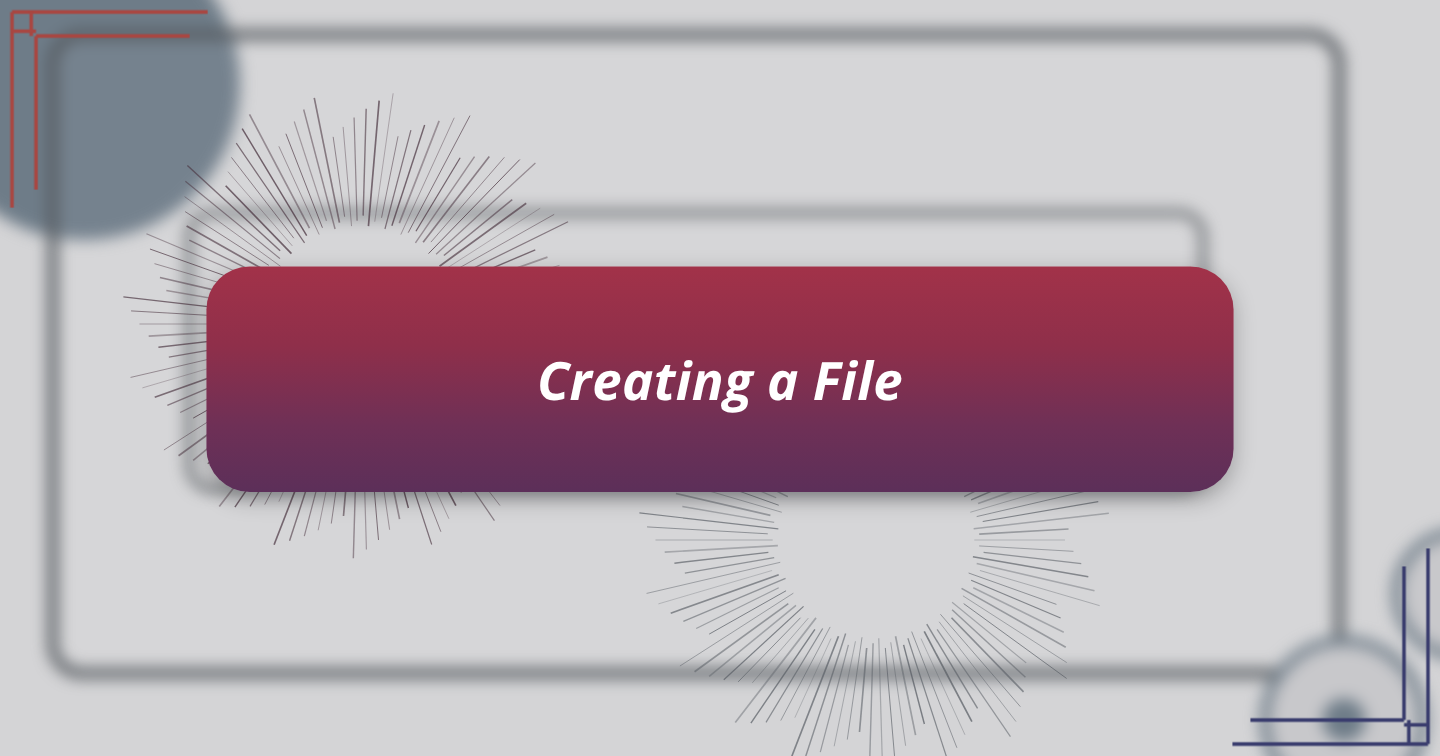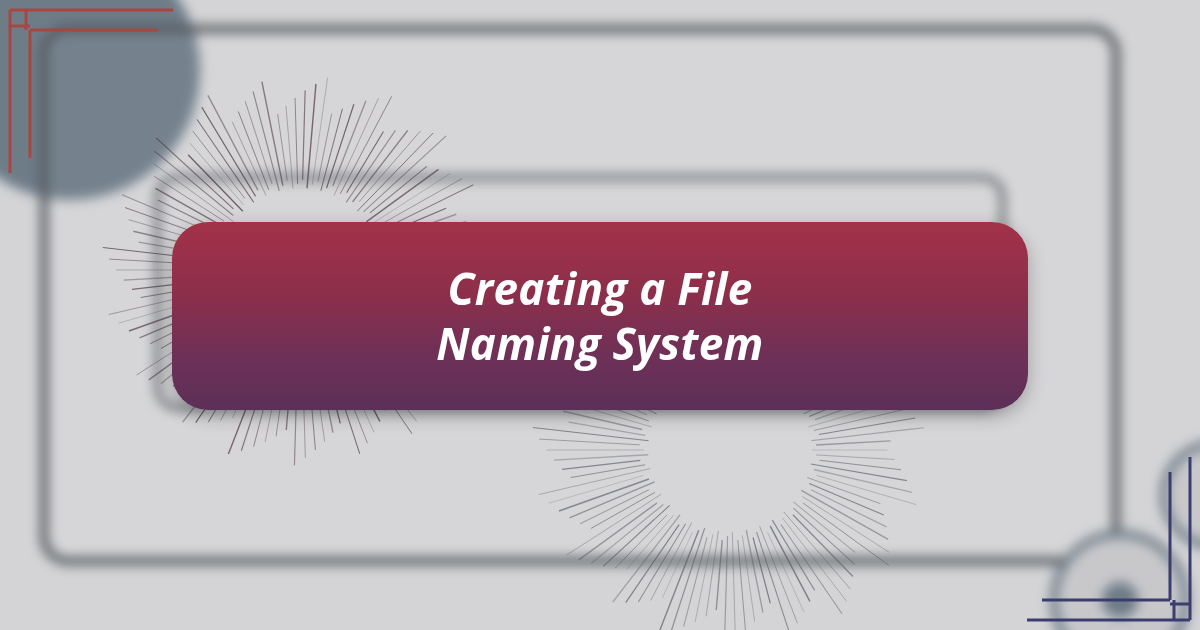--- a/index.html
+++ b/index.html
@@ -389,15 +389,14 @@
       <line x1="148" y1="148" x2="148" y2="20"></line>
       <line x1="152" y1="168" x2="152" y2="148"></line>
       <line x1="168" y1="152" x2="148" y2="152"></line>
     </g>
   </svg>
 </div>
 
 <div class="banner">
   <h1 class="banner-title">
     <span>Creating a File</span><br>
-    <span>Naming System</span>
   </h1>
 </div>
 
 </body></html>

